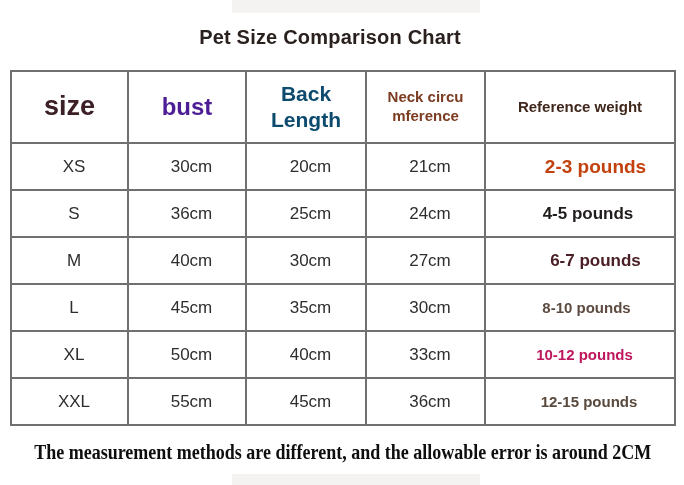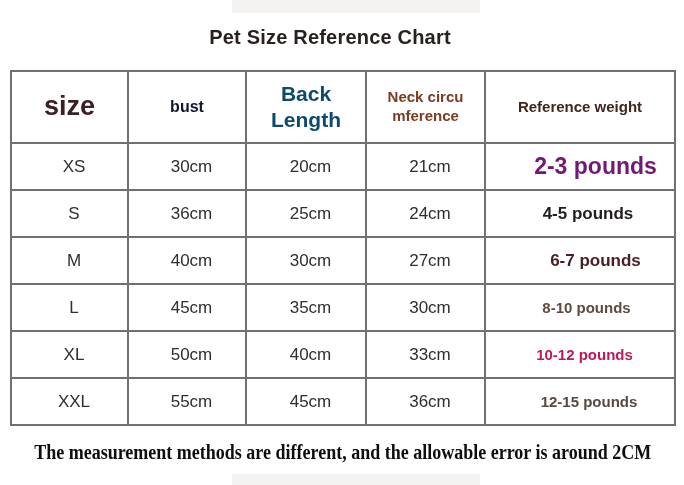--- a/index.html
+++ b/index.html
@@ -74,49 +74,49 @@
     transform-origin: 50% 50%;
   }
 </style>
 </head>
 <body>
 
 <div class="page">
 
   <div class="band band-top"></div>
 
-  <div class="title">Pet Size Reference Chart</div>
+  <div class="title">Pet Size Comparison Chart</div>
 
   <table class="size-table">
     <colgroup>
       <col style="width:117px">
       <col style="width:118px">
       <col style="width:120px">
       <col style="width:119px">
       <col style="width:190px">
     </colgroup>
     <thead>
       <tr>
         <th style="color:#3c2026;font-size:27px">size</th>
-        <th style="color:#0f172a;font-size:16px">bust</th>
+        <th style="color:#4c1d95;font-size:24px">bust</th>
         <th style="color:#0c4a6e;font-size:21px">Back Length</th>
         <th style="color:#7b3c20;font-size:15px">
           <span>Neck circu</span><br>
           <span>mference</span>
         </th>
         <th style="color:#40271c;font-size:15px">Reference weight</th>
       </tr>
     </thead>
     <tbody>
       <tr>
         <td>XS</td>
         <td>30cm</td>
         <td>20cm</td>
         <td>21cm</td>
-        <td style="color:#701a75;font-size:23px;font-weight:700;padding-left:32px">2-3 pounds</td>
+        <td style="color:#c2410c;font-size:19px;font-weight:700;padding-left:32px">2-3 pounds</td>
       </tr>
       <tr>
         <td>S</td>
         <td>36cm</td>
         <td>25cm</td>
         <td>24cm</td>
         <td style="color:#221d1d;font-size:17px;font-weight:700;padding-left:17px">4-5 pounds</td>
       </tr>
       <tr>
         <td>M</td>

